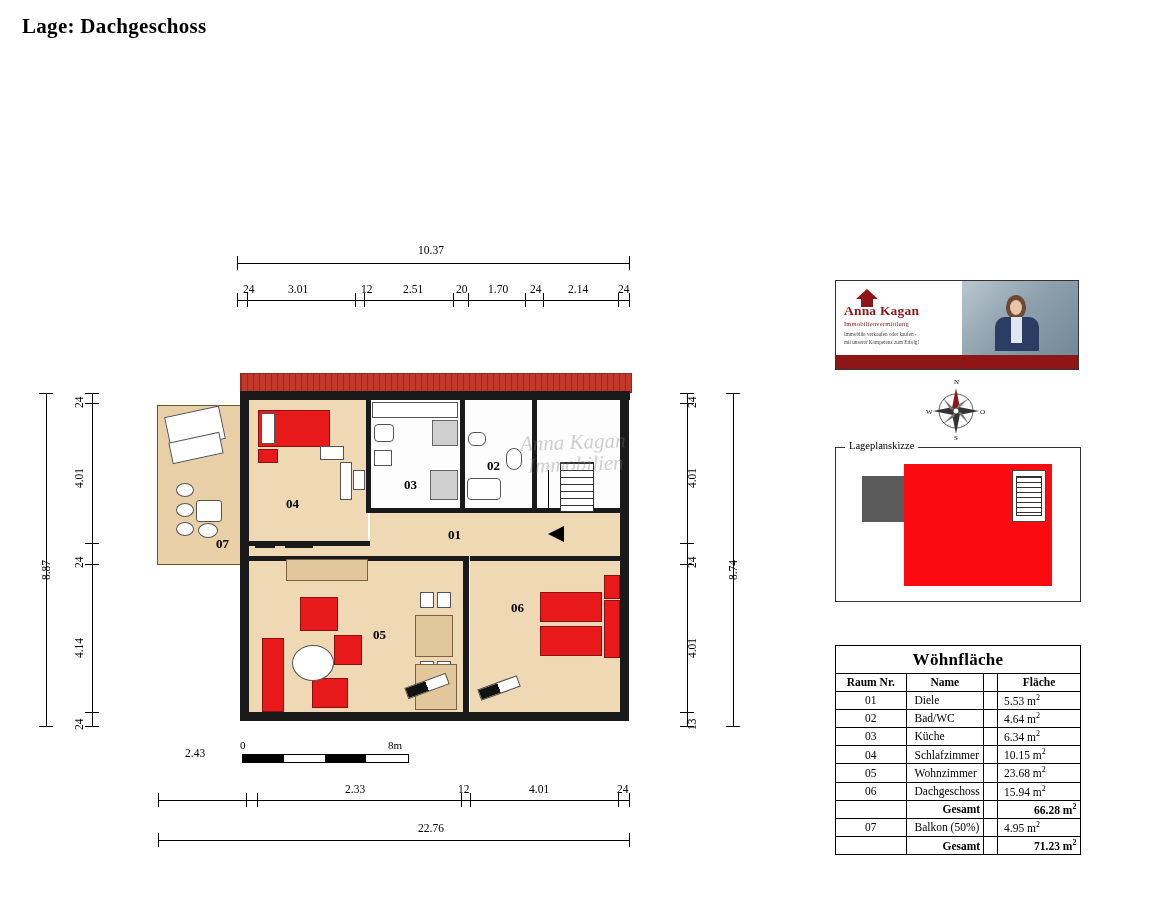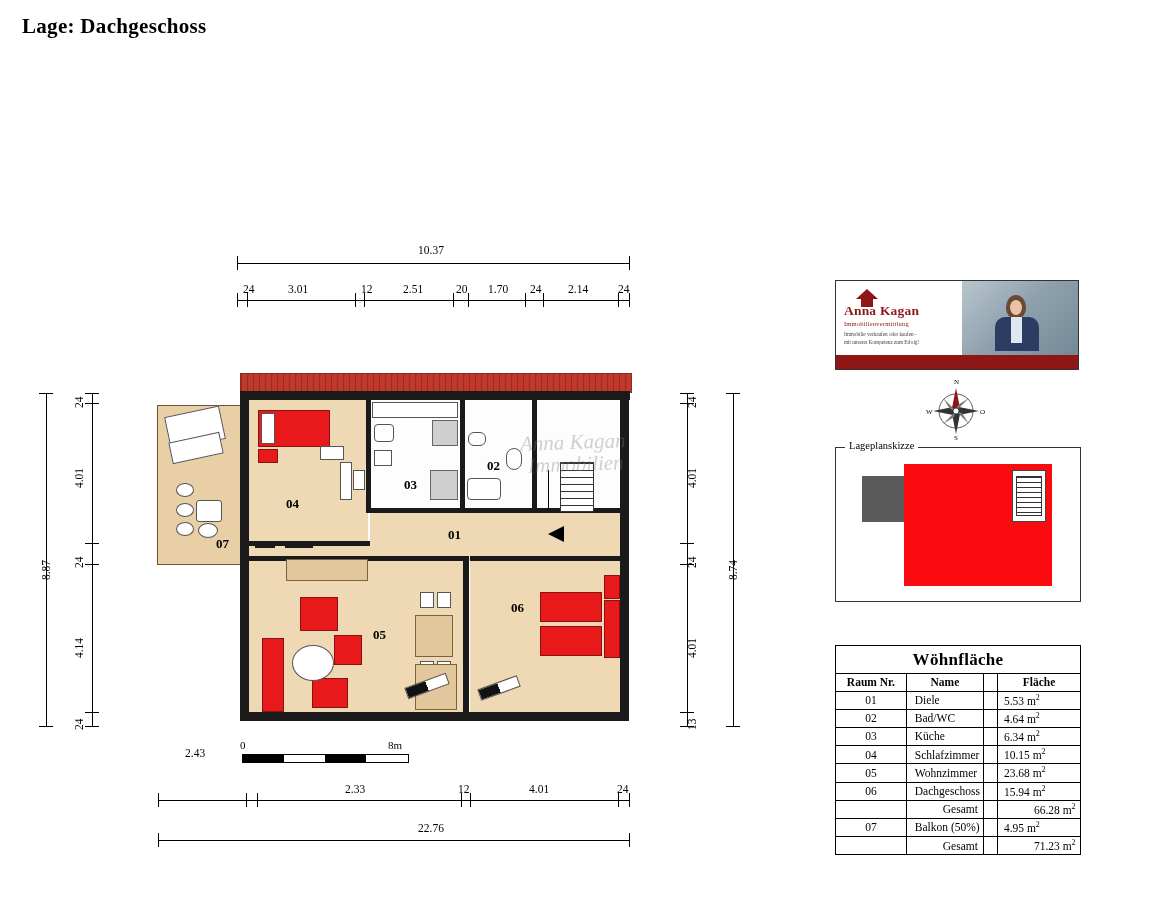--- a/index.html
+++ b/index.html
@@ -310,21 +310,21 @@
   }
   .areatable .hdr {
     font-weight: bold;
     text-align: center;
     font-size: 11.5px;
   }
   .areatable .c-num { text-align: center; width: 54px; }
   .areatable .c-name { text-align: left; padding-left: 8px; }
   .areatable .c-gap { width: 10px; }
   .areatable .c-area { text-align: left; padding-left: 6px; width: 56px; }
-  .areatable .bold { font-weight: normal; padding-left: 36px; }
+  .areatable .bold { font-weight: bold; padding-left: 36px; }
   sup { font-size: 8px; }
 </style>
 </head>
 <body>
 
 <div class="page-title">Lage:  Dachgeschoss</div>
 
 <div id="floorplan">
 
   <div class="dim-text" style="left:418px; top:244px;">10.37</div>

